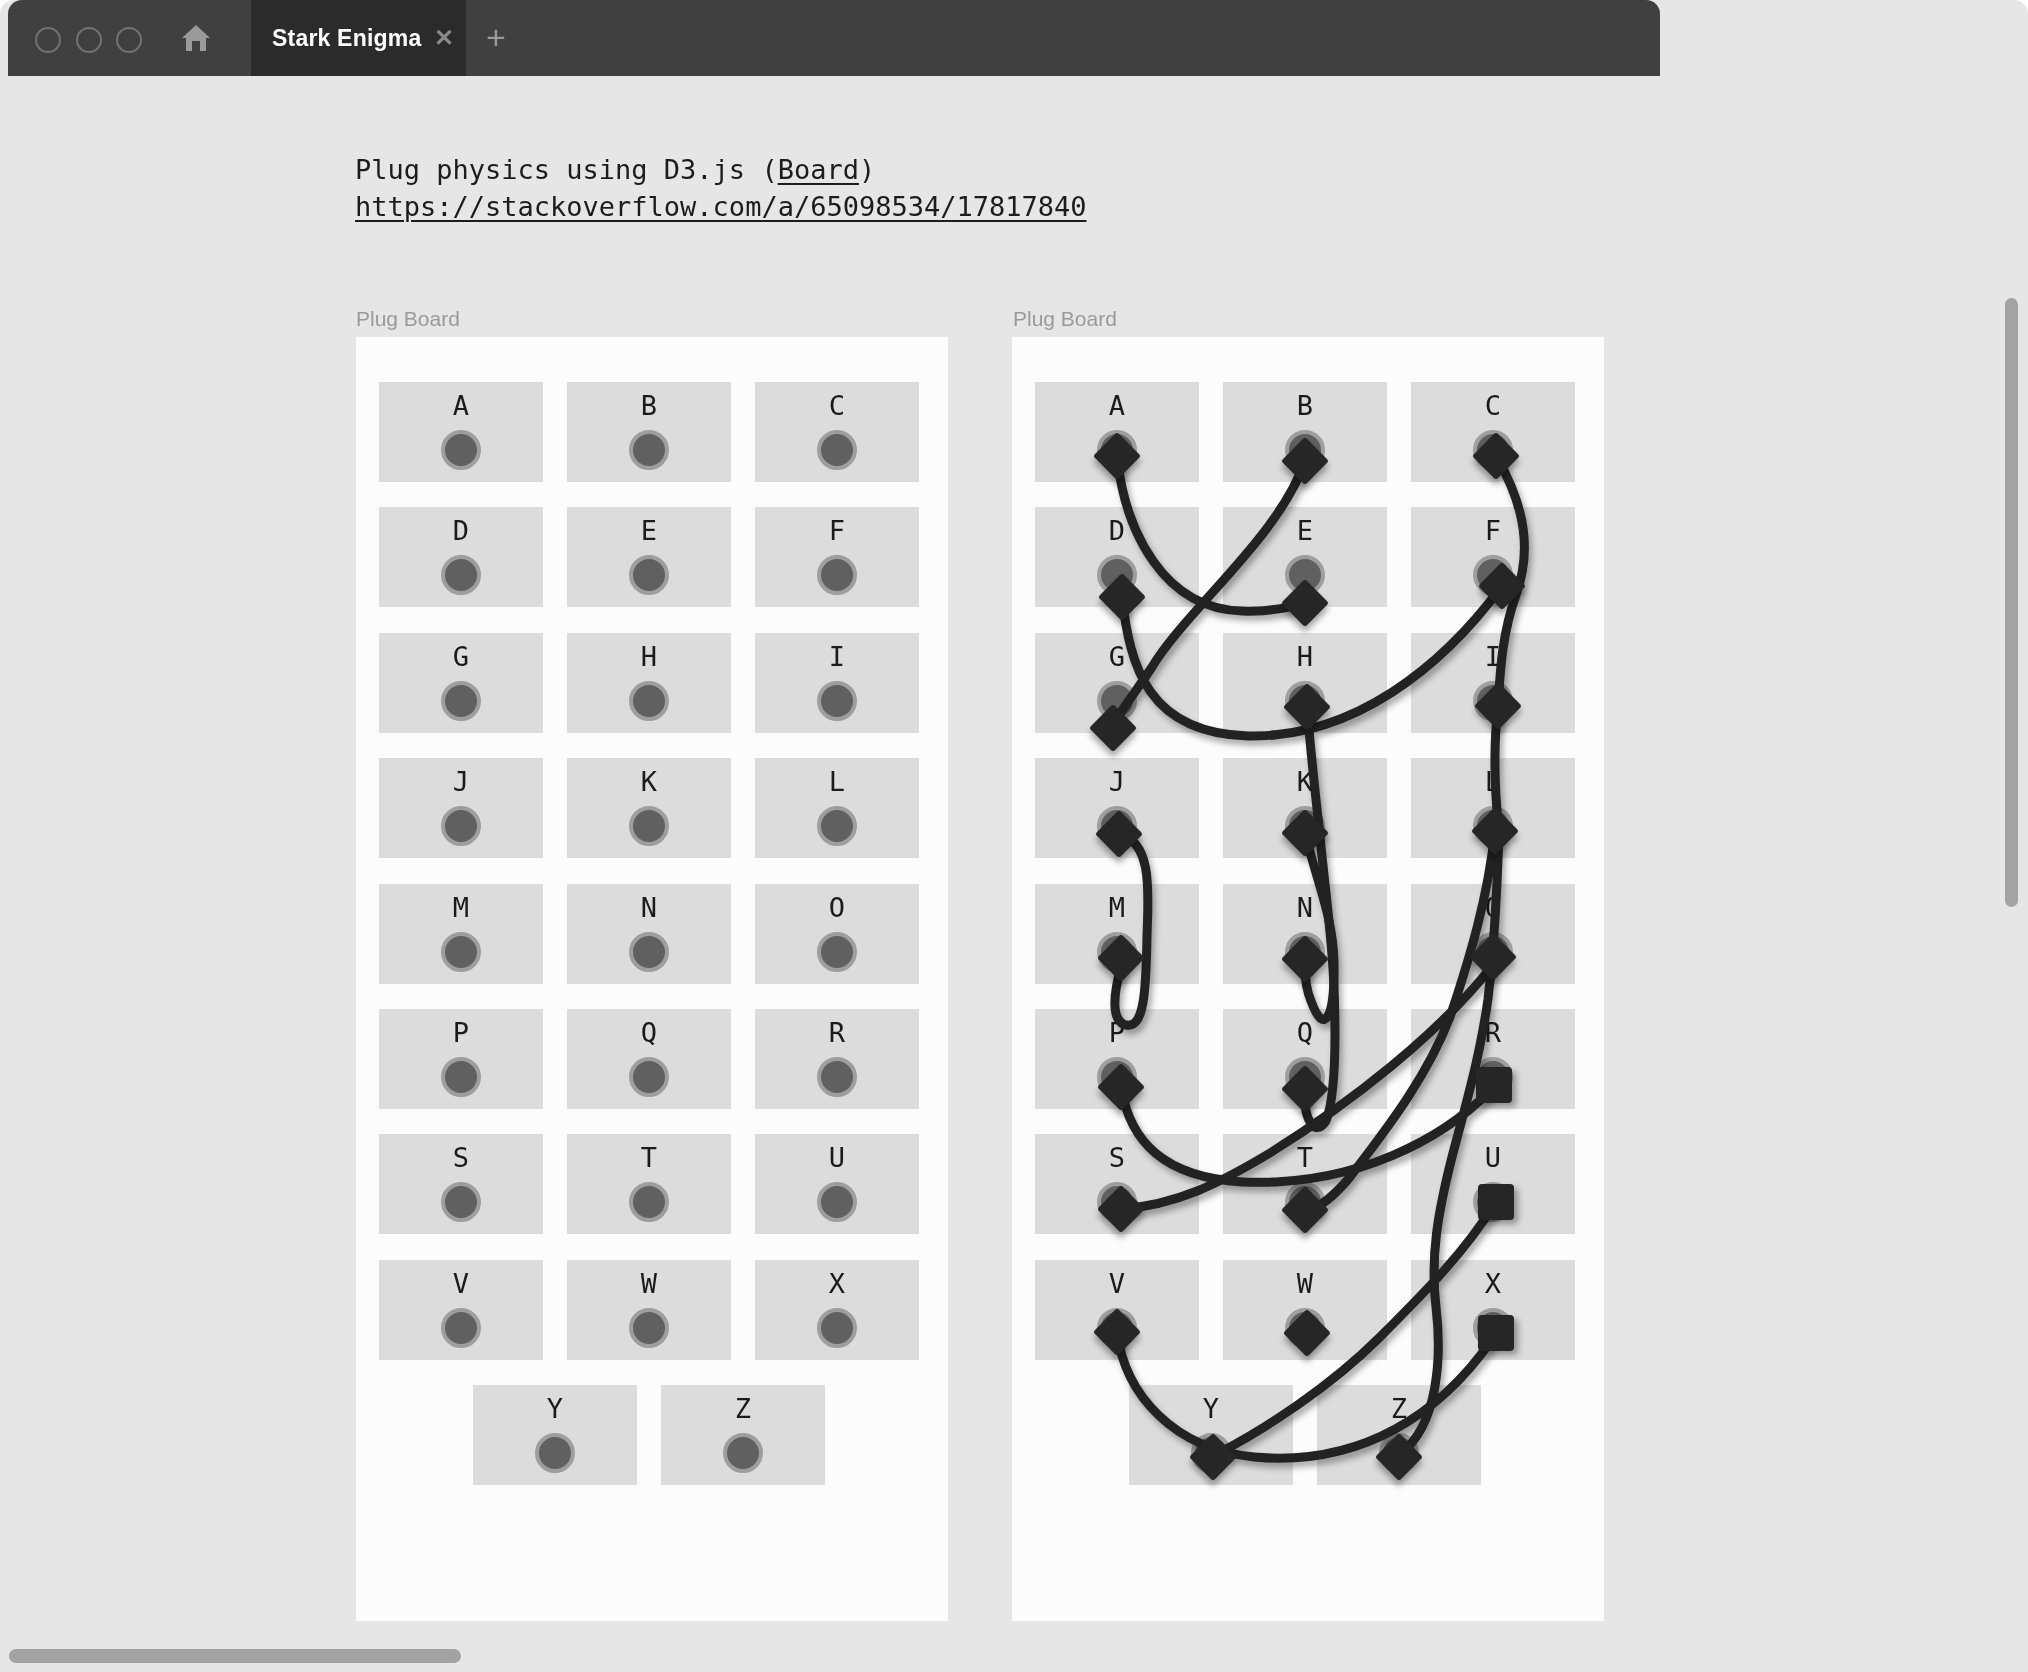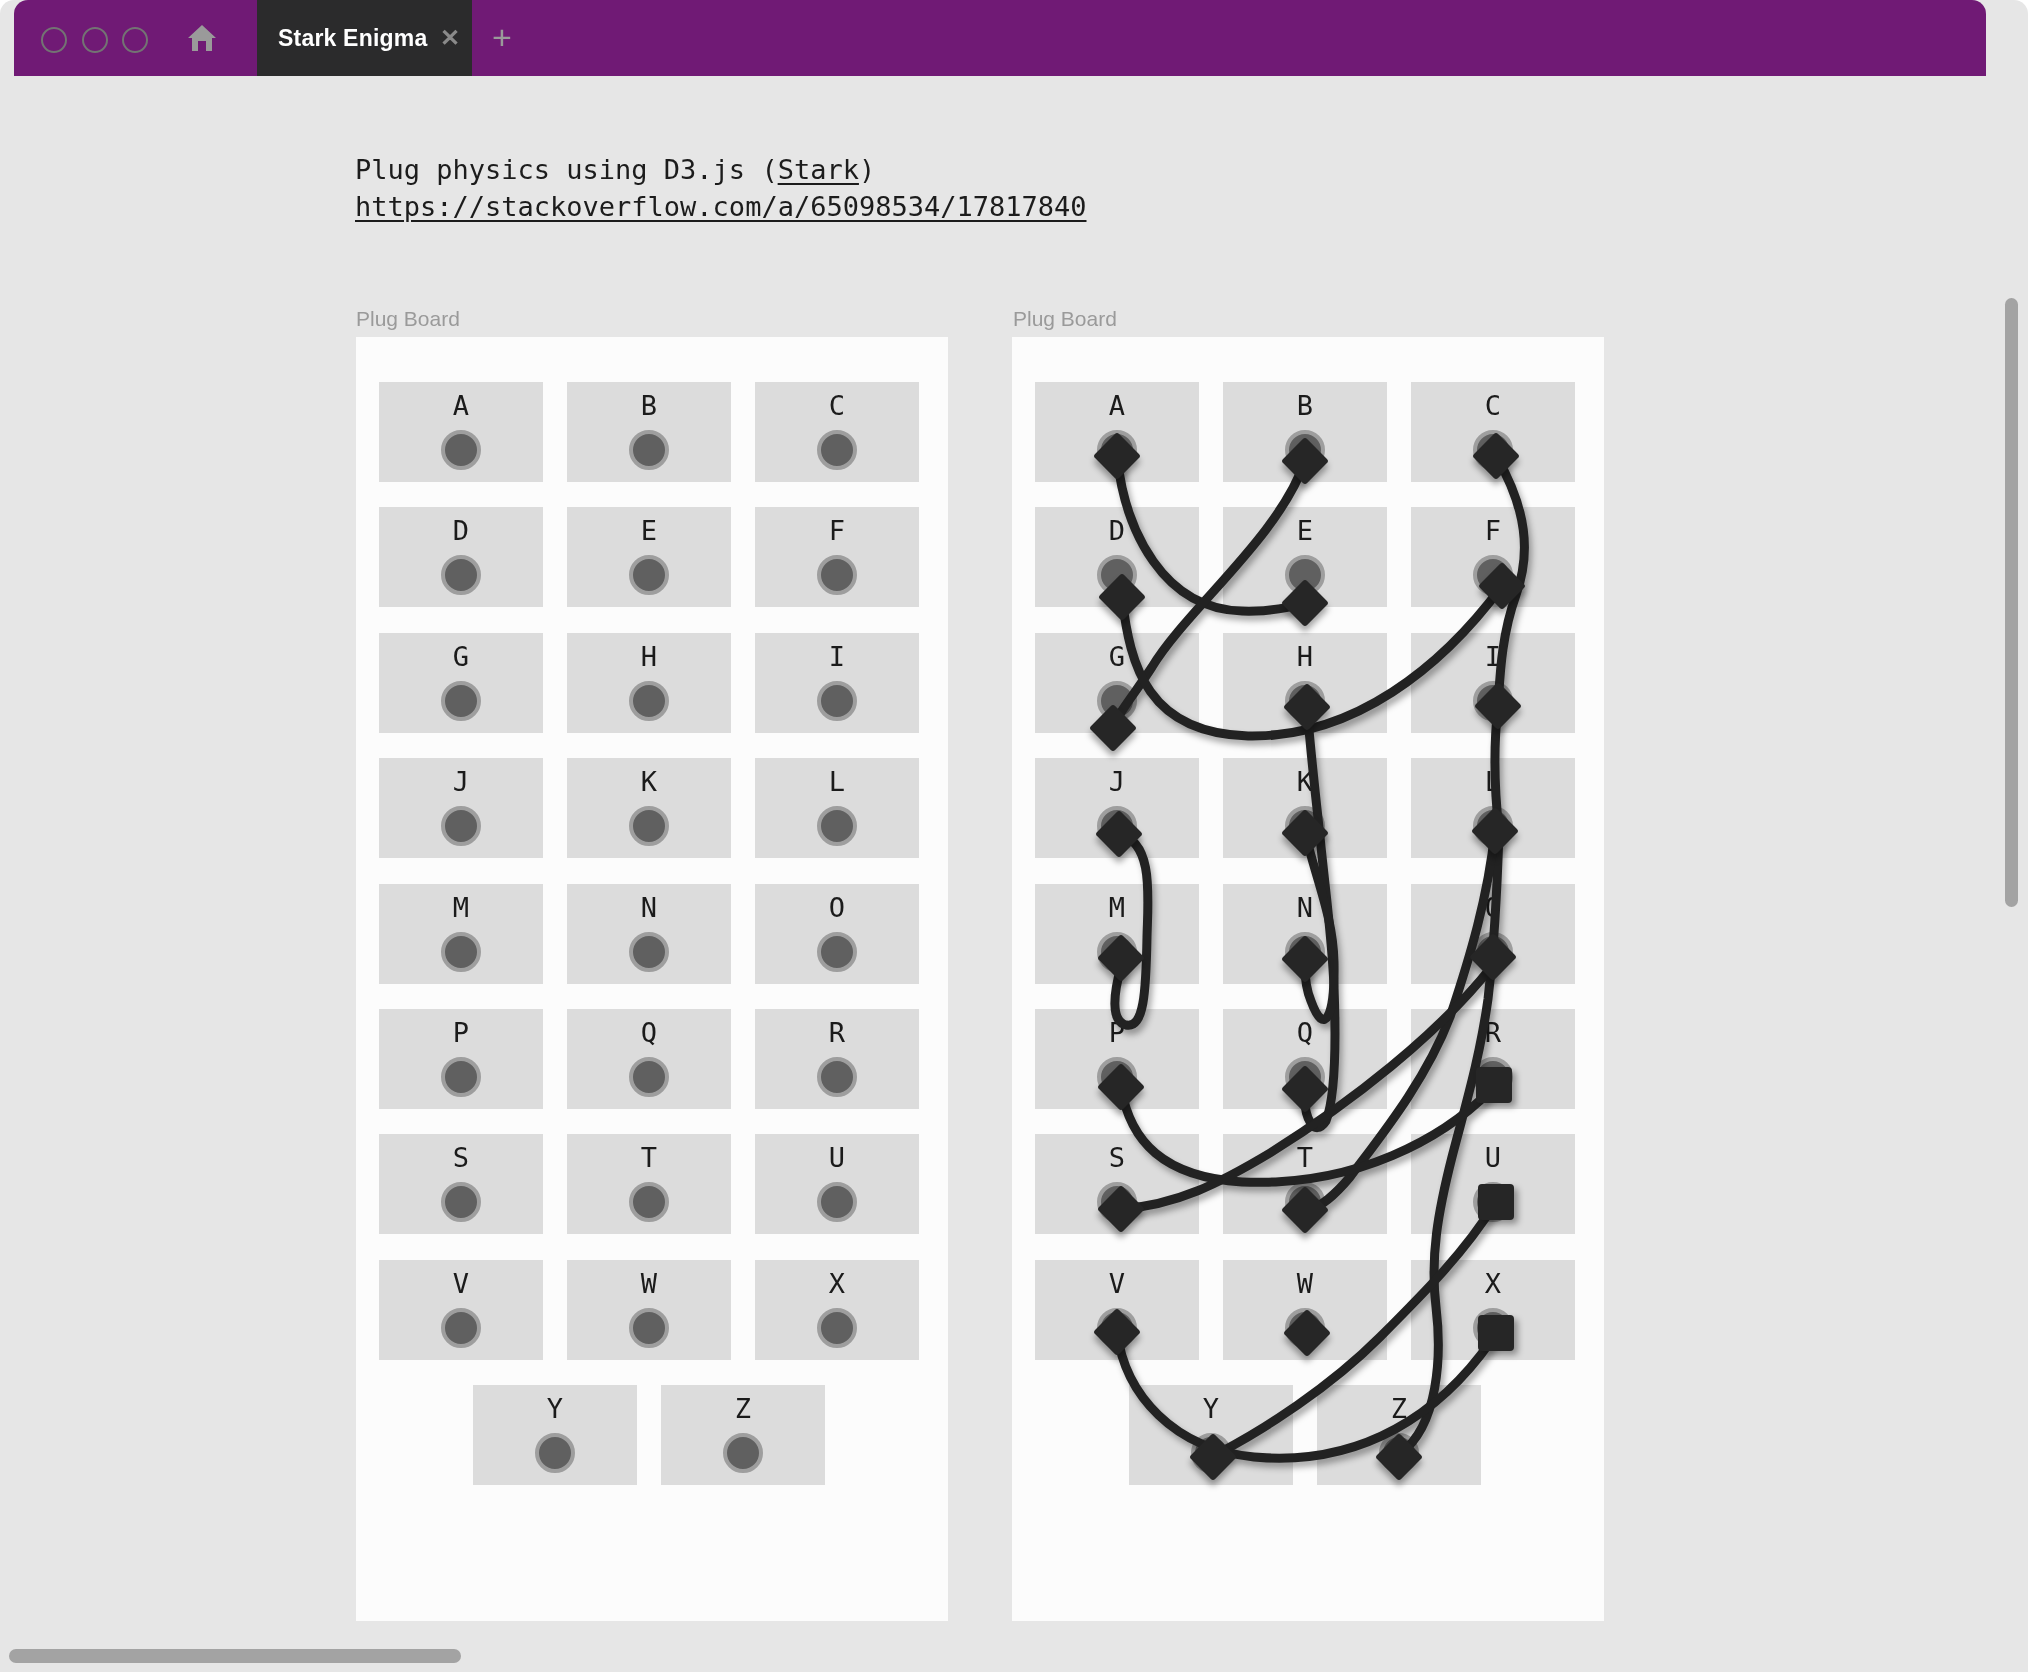--- a/index.html
+++ b/index.html
@@ -1,20 +1,20 @@
 <!DOCTYPE html>
 <html><head>
 <meta charset="utf-8">
 <style>
   html,body{margin:0;padding:0;background:#ffffff;}
   #stage{position:relative;width:2028px;height:1672px;overflow:hidden;
          font-family:"Liberation Sans",sans-serif;background:#e6e6e6;
          border-radius:14px 14px 0 0;}
   
-  #topbar{position:absolute;left:14px;top:0;width:1972px;height:76px;background:#701a75;
+  #topbar{position:absolute;left:8px;top:0;width:1652px;height:76px;background:#404040;
           border-radius:14px 14px 0 0;}
   .tlight{position:absolute;top:27px;width:22px;height:22px;border-radius:50%;
           border:2.5px solid #737373;background:transparent;}
   #tl1{left:27px;} #tl2{left:68px;} #tl3{left:108px;}
   #home-btn{position:absolute;left:171px;top:21px;width:34px;height:34px;}
   #tab{position:absolute;left:243px;top:0;width:215px;height:76px;background:#2b2b2c;
        display:flex;align-items:center;}
   #tab-title{position:absolute;left:21px;top:0;height:76px;line-height:76px;
              color:#ffffff;font-size:23px;font-weight:bold;letter-spacing:.2px;white-space:nowrap;}
   #tab-close{position:absolute;right:12px;top:0;height:76px;line-height:76px;
@@ -61,21 +61,21 @@
         <path d="M17 4 L31 17 L27 17 L27 30 L21 30 L21 20 L13 20 L13 30 L7 30 L7 17 L3 17 Z" fill="#9a9a9a"></path>
       </svg>
     </div>
     <div id="tab">
       <span id="tab-title">Stark Enigma</span>
       <span id="tab-close">✕</span>
     </div>
     <div id="newtab-btn">+</div>
   </div>
 
-  <div id="heading"><span>Plug physics using D3.js (</span><a href="#">Stark</a><span>)</span><br><a href="#">https://stackoverflow.com/a/65098534/17817840</a></div>
+  <div id="heading"><span>Plug physics using D3.js (</span><a href="#">Board</a><span>)</span><br><a href="#">https://stackoverflow.com/a/65098534/17817840</a></div>
 
   <div class="board-label" style="left:356px">Plug Board</div>
   <div class="board-label" style="left:1013px">Plug Board</div>
 
   <div class="board" id="board-left" style="left:356px">
       <div class="cell" style="left: 23px; top: 45px;">
         <div class="cell-letter">A</div>
       </div>
       <div class="socket" style="left: 85px; top: 93px;"></div>
       <div class="cell" style="left: 211px; top: 45px;">

